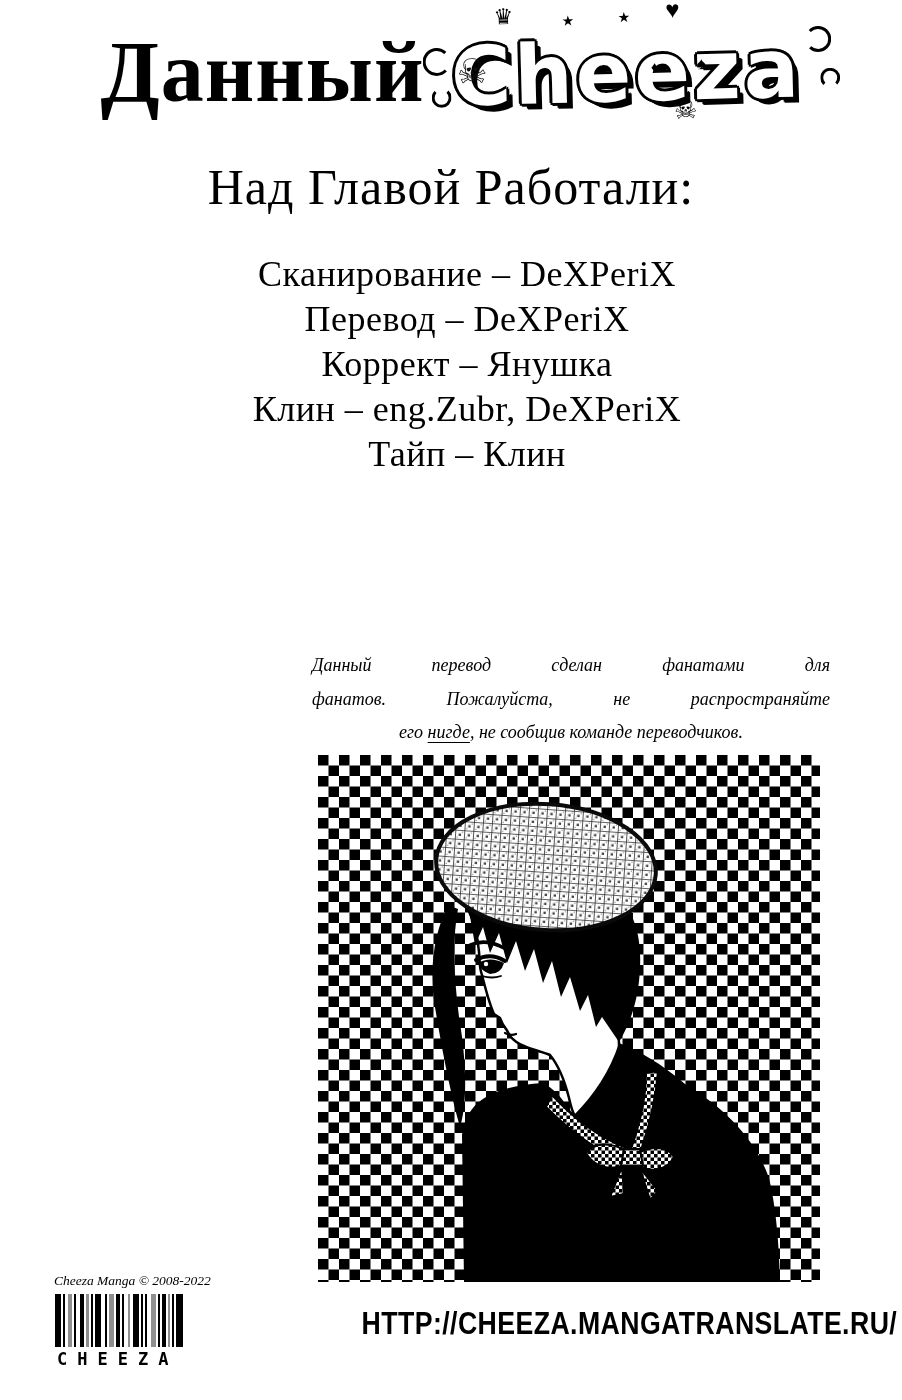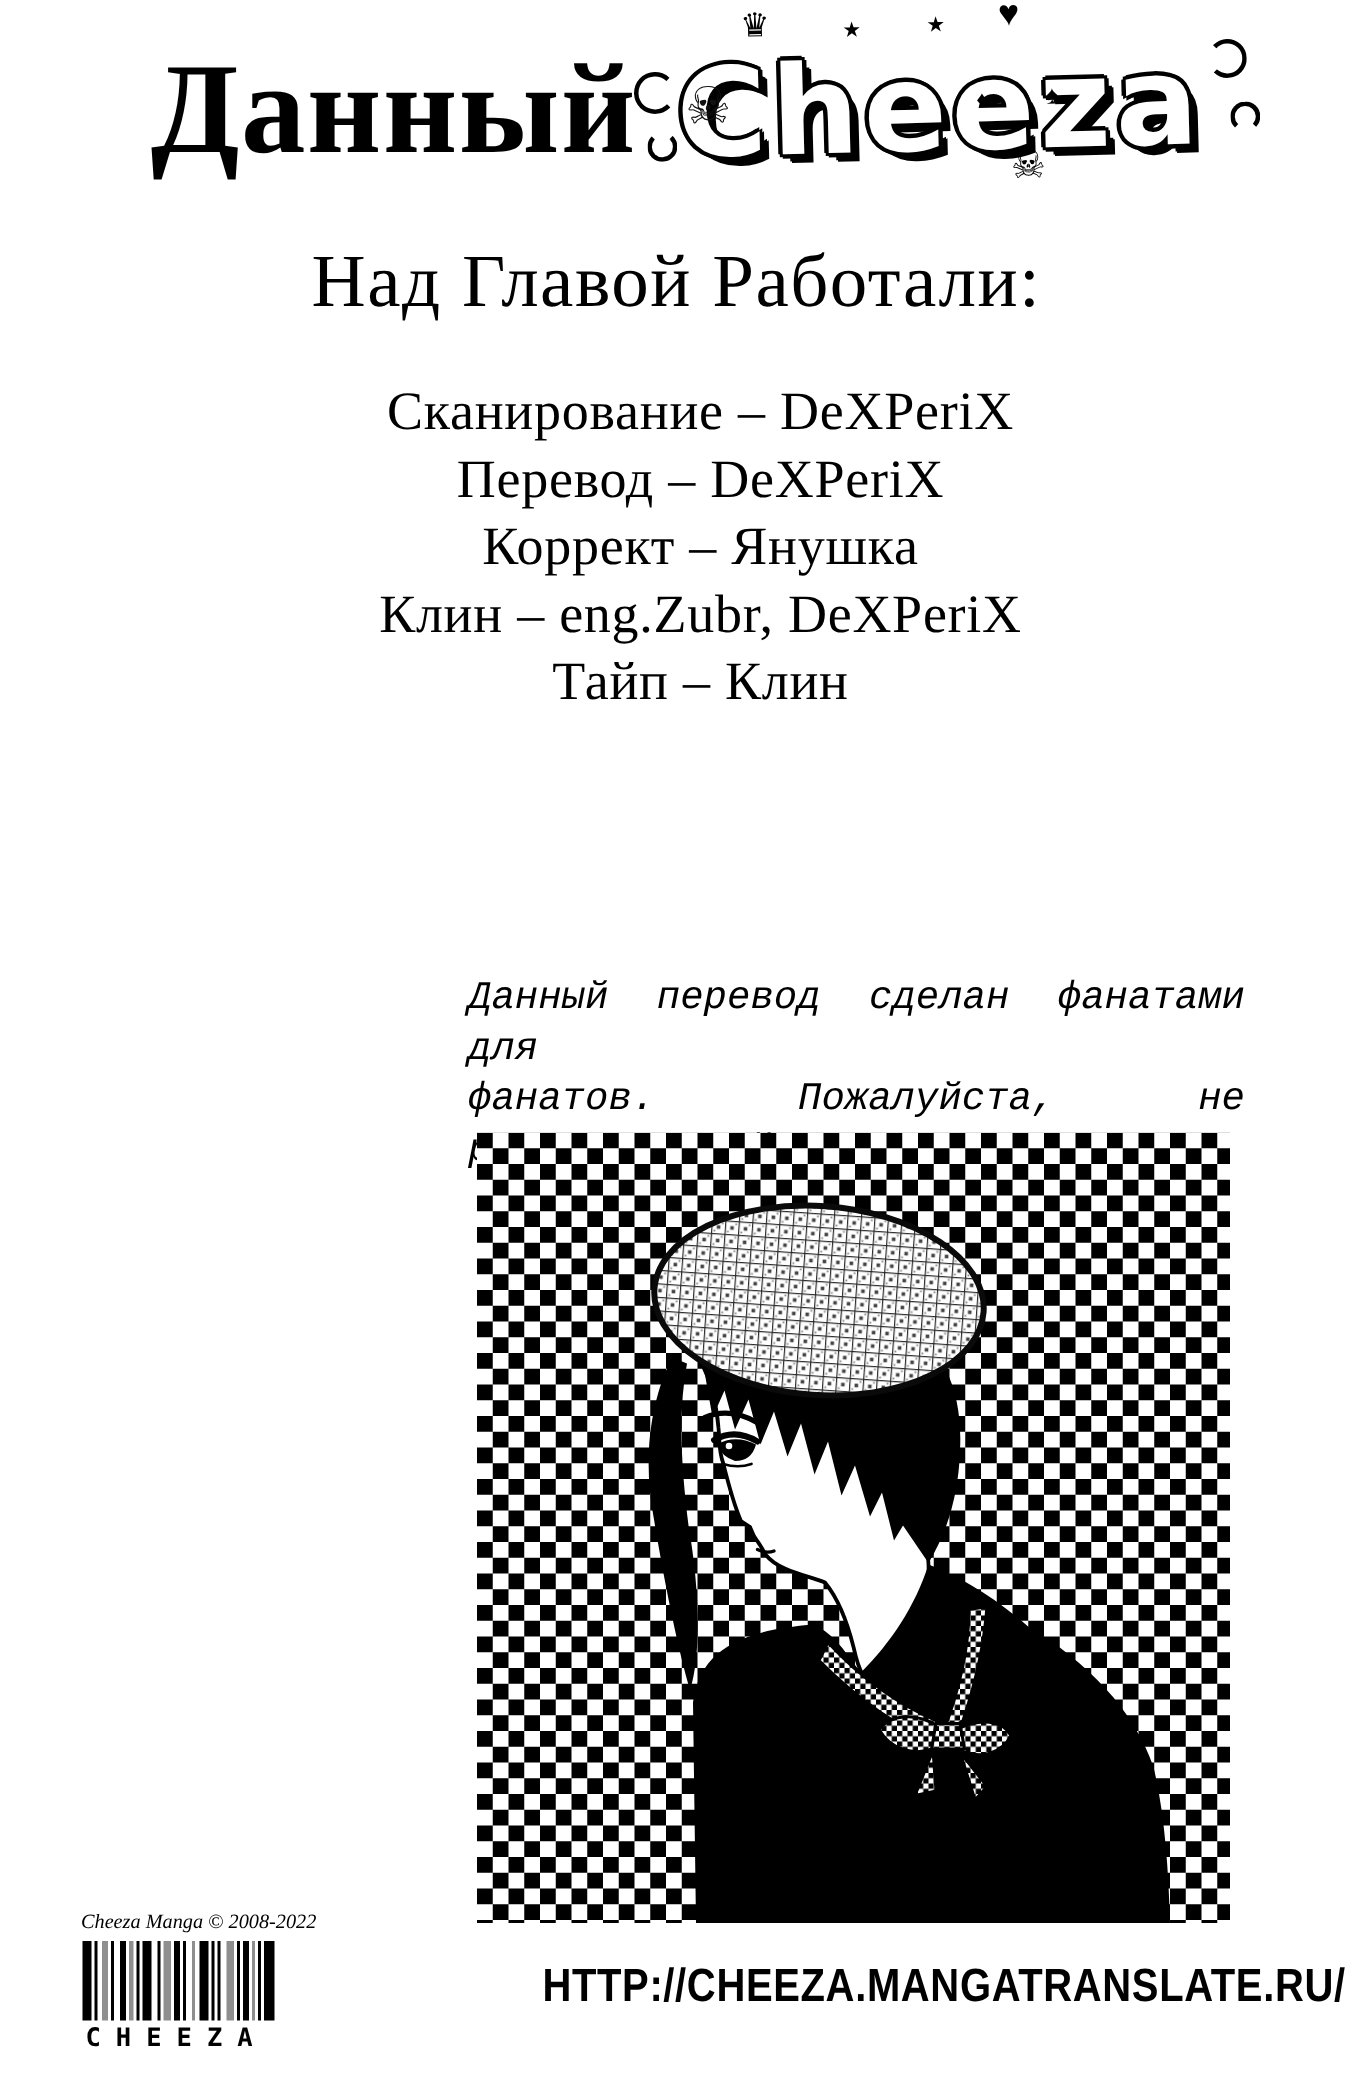--- a/index.html
+++ b/index.html
@@ -45,22 +45,22 @@
     position:absolute; top:158px; left:0; width:100%; text-align:center;
     font-weight:normal; font-size:50px; letter-spacing:1px;
   }
   .credits{
     position:absolute; top:252px; left:16px; width:100%; text-align:center;
     font-weight:normal; font-size:36px; line-height:45px; letter-spacing:0.5px;
   }
   
   .disclaimer{
     position:absolute; top:649px; left:312px; width:518px;
-    font-family:Liberation Mono, monospace; font-style:italic;
-    font-size:26px; line-height:33.5px;
+    font-family:Liberation Serif, serif; font-style:italic;
+    font-size:18px; line-height:33.5px;
   }
   .just{ text-align:justify; text-align-last:justify; }
   .cent{ text-align:center; }
   .uline{ text-decoration:underline; text-underline-offset:4px; }
 
   
   .artwork{ position:absolute; left:318px; top:755px; width:502px; height:527px; }
 
   
   .copyright{

